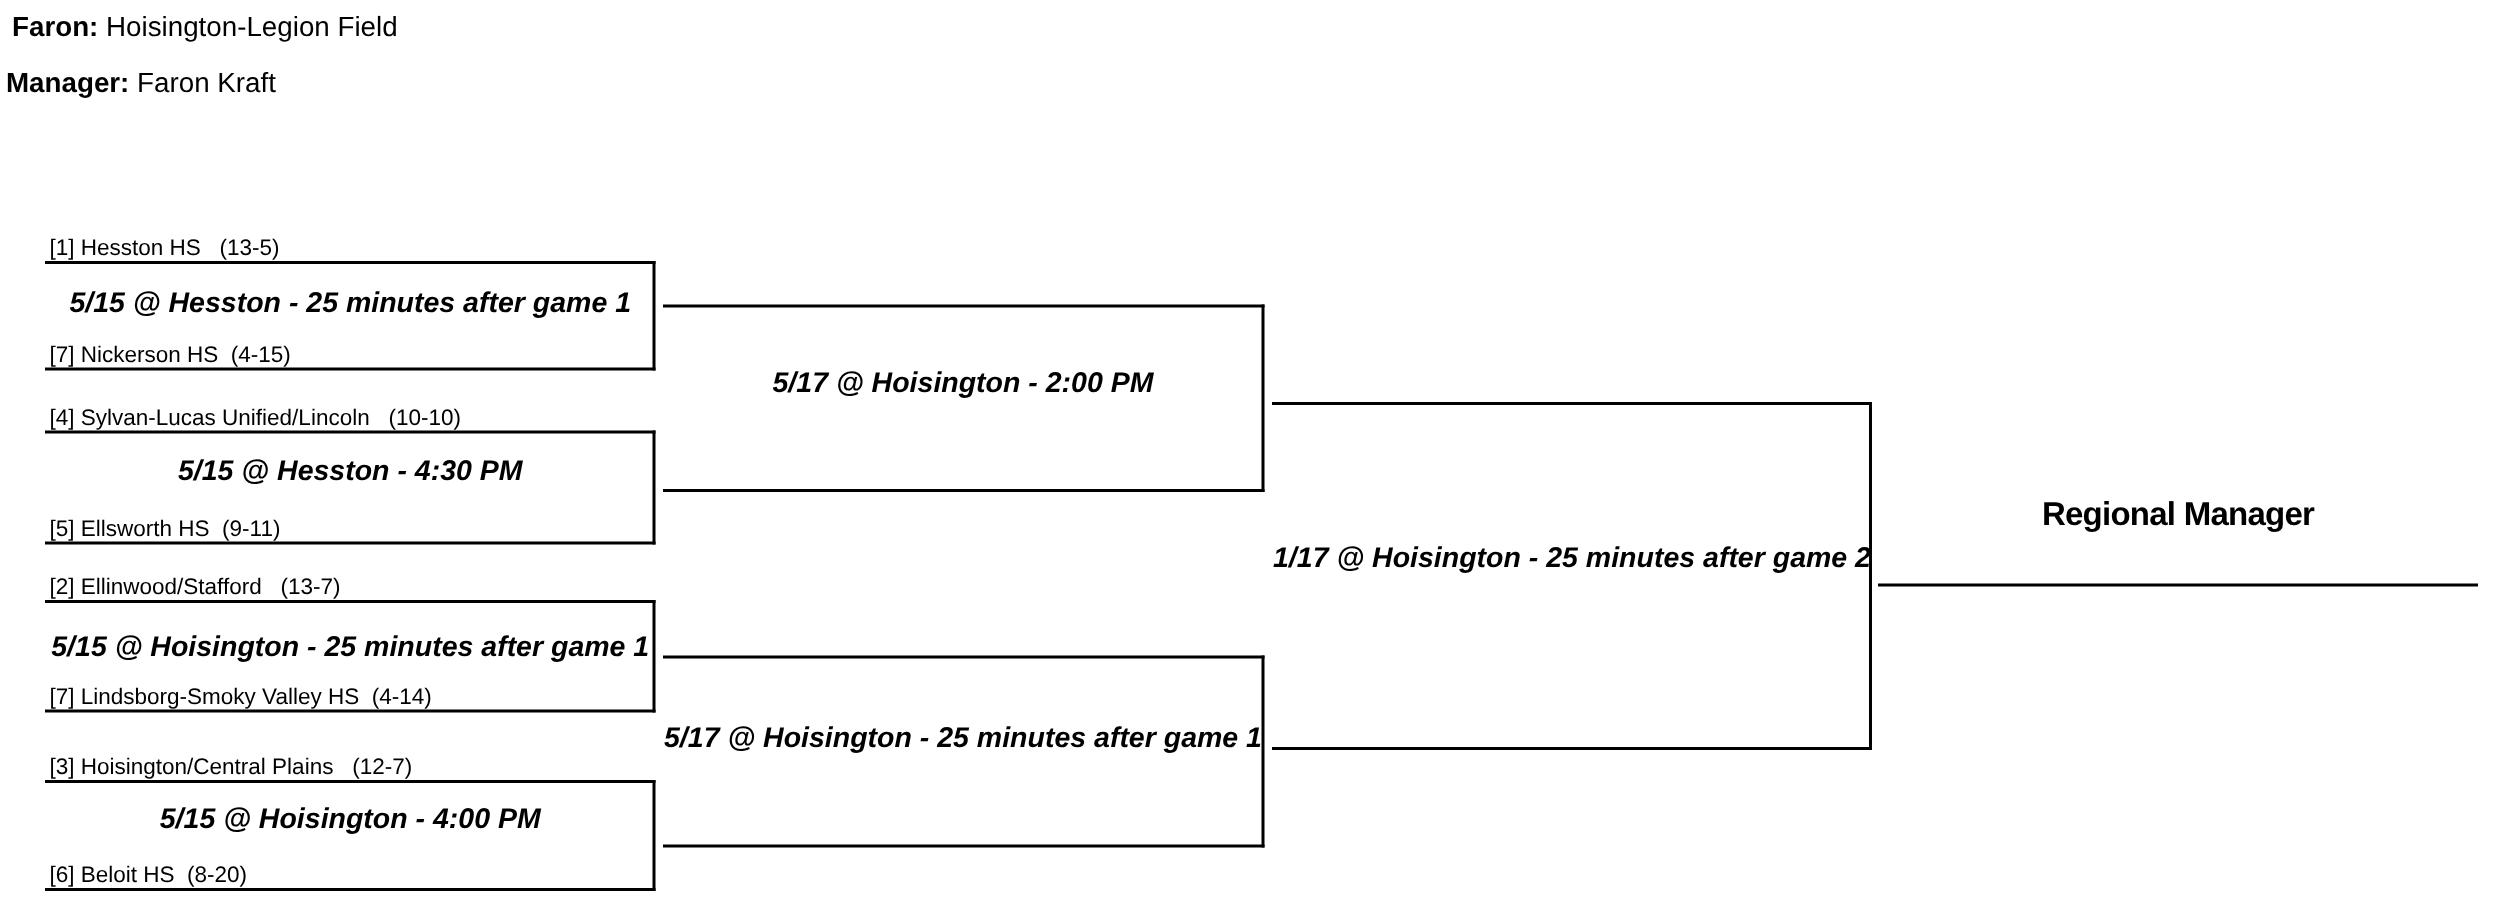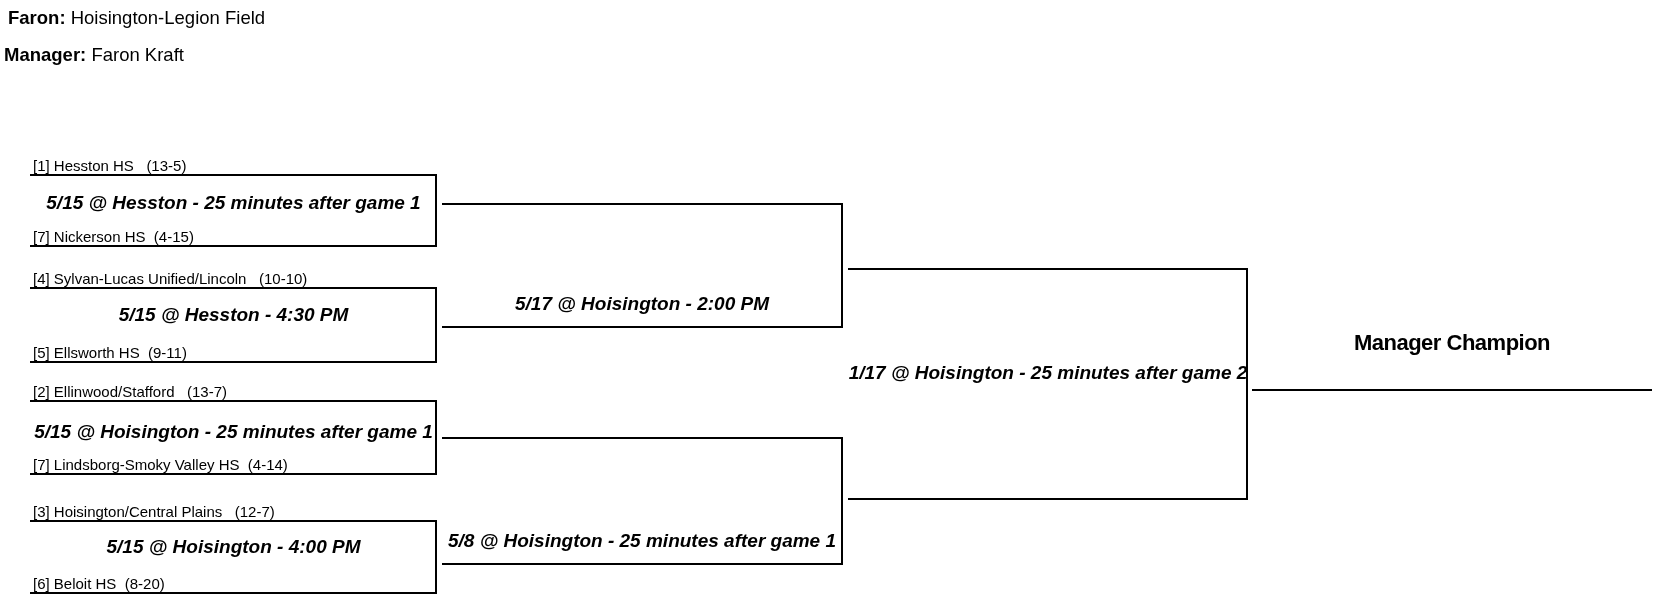--- a/index.html
+++ b/index.html
@@ -18,21 +18,21 @@
     position: absolute; left: 33px;
     font-size: 15px; line-height: 15px; white-space: pre;
   }
   .gamelbl {
     position: absolute;
     font-size: 19px; line-height: 16px;
     font-weight: bold; font-style: italic;
     text-align: center; white-space: pre;
   }
   .r1lbl { left: 30px; width: 407px; }
-  .sflbl { left: 442px; width: 400px; margin-top: 48px; }
+  .sflbl { left: 442px; width: 400px; }
   .finlbl { left: 848px; width: 400px; }
   .champ-title {
     position: absolute; left: 1252px; top: 330px; width: 400px;
     font-size: 22px; line-height: 26px; font-weight: bold;
     letter-spacing: -0.5px; text-align: center; white-space: pre;
   }
 </style>
 </head>
 <body>
 
@@ -78,28 +78,28 @@
 
 <div>
   <div class="hline" style="left:442px; top:203px; width:401px;"></div>
   <div class="gamelbl sflbl" style="top:248px;">5/17 @ Hoisington - 2:00 PM</div>
   <div class="hline" style="left:442px; top:326px; width:401px;"></div>
   <div class="vline" style="left:841px; top:203px; height:125px;"></div>
 </div>
 
 <div>
   <div class="hline" style="left:442px; top:437px; width:401px;"></div>
-  <div class="gamelbl sflbl" style="top:485px;">5/8 @ Hoisington - 25 minutes after game 1</div>
+  <div class="gamelbl sflbl" style="top:485px;">5/17 @ Hoisington - 25 minutes after game 1</div>
   <div class="hline" style="left:442px; top:563px; width:401px;"></div>
   <div class="vline" style="left:841px; top:437px; height:128px;"></div>
 </div>
 
 <div>
   <div class="hline" style="left:848px; top:268px; width:400px;"></div>
   <div class="gamelbl finlbl" style="top:365px;">1/17 @ Hoisington - 25 minutes after game 2</div>
   <div class="hline" style="left:848px; top:498px; width:400px;"></div>
   <div class="vline" style="left:1246px; top:268px; height:232px;"></div>
 </div>
 
 <div>
-  <div class="champ-title">Manager Champion</div>
+  <div class="champ-title">Regional Manager</div>
   <div class="hline" style="left:1252px; top:389px; width:400px;"></div>
 </div>
 
 </body></html>

